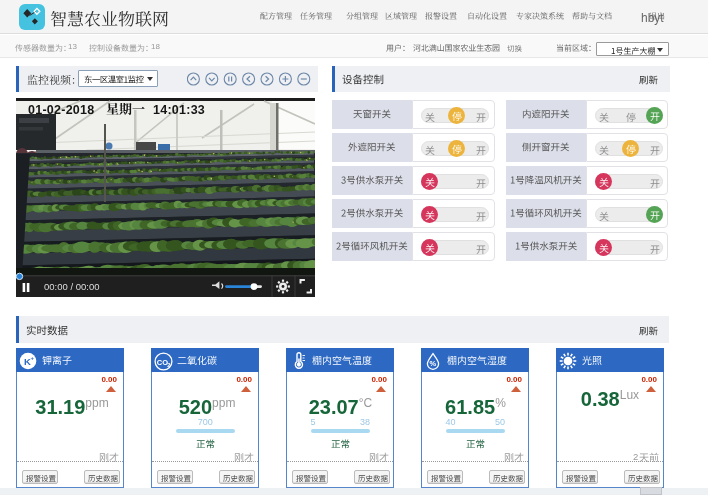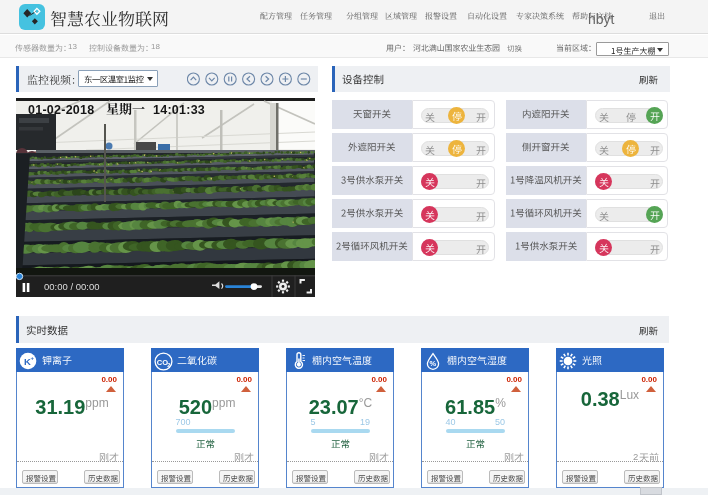--- a/index.html
+++ b/index.html
@@ -251,21 +251,21 @@
     </svg>
   </div>
 <div class="ab" style="left:649px;top:11px;">
     <svg class="tx" width="17" height="10">
       <g fill="#555" transform="translate(0,7.96) scale(0.00800,-0.00800)">
         <use href="#g35" x="0.0"></use>
         <use href="#g36" x="1000.0"></use>
       </g>
     </svg>
   </div>
-<div class="ab" style="left:588px;top:10.5px;font-size:14px;color:#666">hbyt</div>
+<div class="ab" style="left:641px;top:10.5px;font-size:12px;color:#666">hbyt</div>
 <div class="ab" style="left:0px;top:35px;width:708px;height:23px;background:#f9f9f9;border-bottom:1px solid #e8e8e8;"></div>
 <div class="ab" style="left:15px;top:43px;">
     <svg class="tx" width="57" height="10">
       <g fill="#999" transform="translate(0,7.96) scale(0.00800,-0.00800)">
         <use href="#g37" x="0.0"></use>
         <use href="#g38" x="1000.0"></use>
         <use href="#g39" x="2000.0"></use>
         <use href="#g40" x="3000.0"></use>
         <use href="#g41" x="4000.0"></use>
         <use href="#g42" x="5000.0"></use>
@@ -1743,21 +1743,21 @@
         <use href="#g118" x="1000.0"></use>
         <use href="#g119" x="2000.0"></use>
         <use href="#g120" x="3000.0"></use>
       </g>
     </svg>
   </div>
 <div class="ab" style="left:151px;top:372px;width:108px;height:116px;background:#fff;border:1px solid #5585cd;border-top:none;"></div>
 <div class="ab" style="left:151px;top:375px;width:101px;text-align:right;font-size:8px;font-weight:bold;color:#cc2200">0.00</div>
 <div class="ab" style="left:241px;top:386px;width:0;height:0;border-left:5.5px solid transparent;border-right:5.5px solid transparent;border-bottom:6px solid #d0603c"></div>
 <div class="ab" style="left:178.7px;top:396px;font-size:20px;font-weight:bold;color:#17663a;letter-spacing:0px">520<span style="font-size:12px;font-weight:normal;color:#999;vertical-align:7px;letter-spacing:0">ppm</span></div>
-<div class="ab" style="left:175.5px;top:417px;width:59.5px;text-align:left;font-size:9px;color:#9cc8e6">700</div>
+<div class="ab" style="left:175.5px;top:417px;width:59.5px;text-align:center;font-size:9px;color:#9cc8e6">700</div>
 <div class="ab" style="left:175.5px;top:429px;width:59.5px;height:3.5px;background:#a9d9f0;border-radius:2px;"></div>
 <div class="ab" style="left:195.5px;top:438px;">
     <svg class="tx" width="20" height="12">
       <g fill="#20603f" transform="translate(0,9.52) scale(0.00950,-0.00950)">
         <use href="#g121" x="0.0"></use>
         <use href="#g122" x="1000.0"></use>
       </g>
     </svg>
   </div>
 <div class="ab" style="left:234.0px;top:450.5px;">
@@ -1812,21 +1812,21 @@
         <use href="#g79" x="4000.0"></use>
         <use href="#g125" x="5000.0"></use>
       </g>
     </svg>
   </div>
 <div class="ab" style="left:286px;top:372px;width:108px;height:116px;background:#fff;border:1px solid #5585cd;border-top:none;"></div>
 <div class="ab" style="left:286px;top:375px;width:101px;text-align:right;font-size:8px;font-weight:bold;color:#cc2200">0.00</div>
 <div class="ab" style="left:376px;top:386px;width:0;height:0;border-left:5.5px solid transparent;border-right:5.5px solid transparent;border-bottom:6px solid #d0603c"></div>
 <div class="ab" style="left:308.7px;top:396px;font-size:20px;font-weight:bold;color:#17663a;letter-spacing:0px">23.07<span style="font-size:12px;font-weight:normal;color:#999;vertical-align:7px;letter-spacing:0">°C</span></div>
 <div class="ab" style="left:310.5px;top:417px;font-size:9px;color:#9cc8e6">5</div>
-<div class="ab" style="left:310.5px;top:417px;width:59.5px;text-align:right;font-size:9px;color:#9cc8e6">19</div>
+<div class="ab" style="left:310.5px;top:417px;width:59.5px;text-align:right;font-size:9px;color:#9cc8e6">38</div>
 <div class="ab" style="left:310.5px;top:429px;width:59.5px;height:3.5px;background:#a9d9f0;border-radius:2px;"></div>
 <div class="ab" style="left:330.5px;top:438px;">
     <svg class="tx" width="20" height="12">
       <g fill="#20603f" transform="translate(0,9.52) scale(0.00950,-0.00950)">
         <use href="#g121" x="0.0"></use>
         <use href="#g122" x="1000.0"></use>
       </g>
     </svg>
   </div>
 <div class="ab" style="left:369.0px;top:450.5px;">

